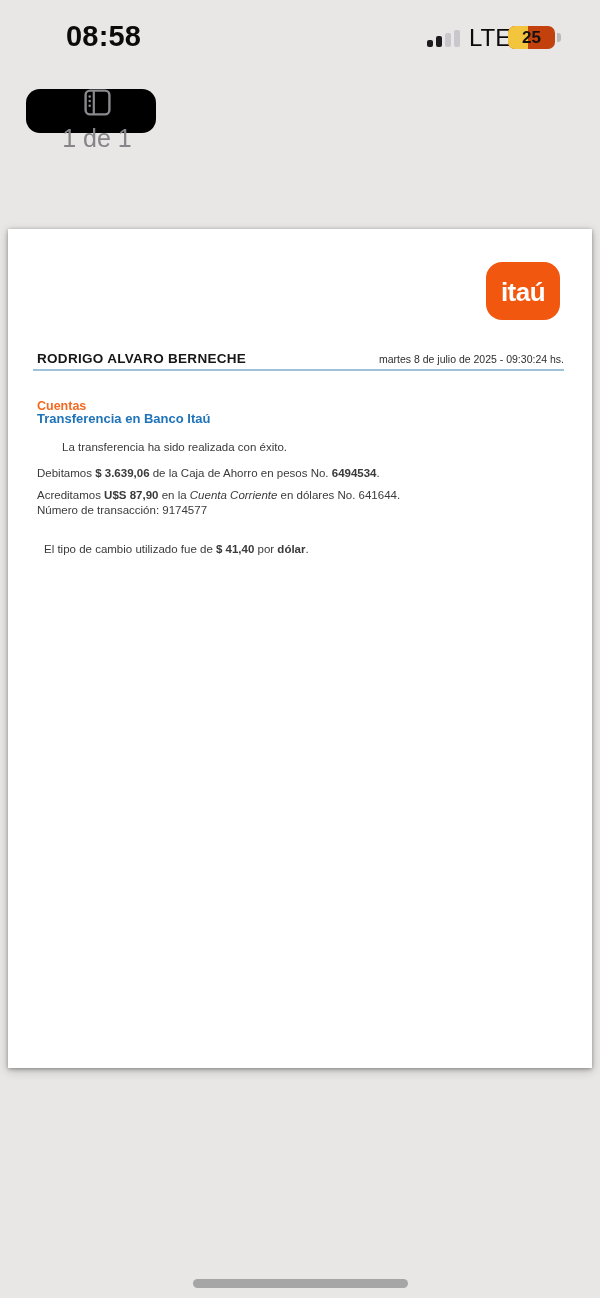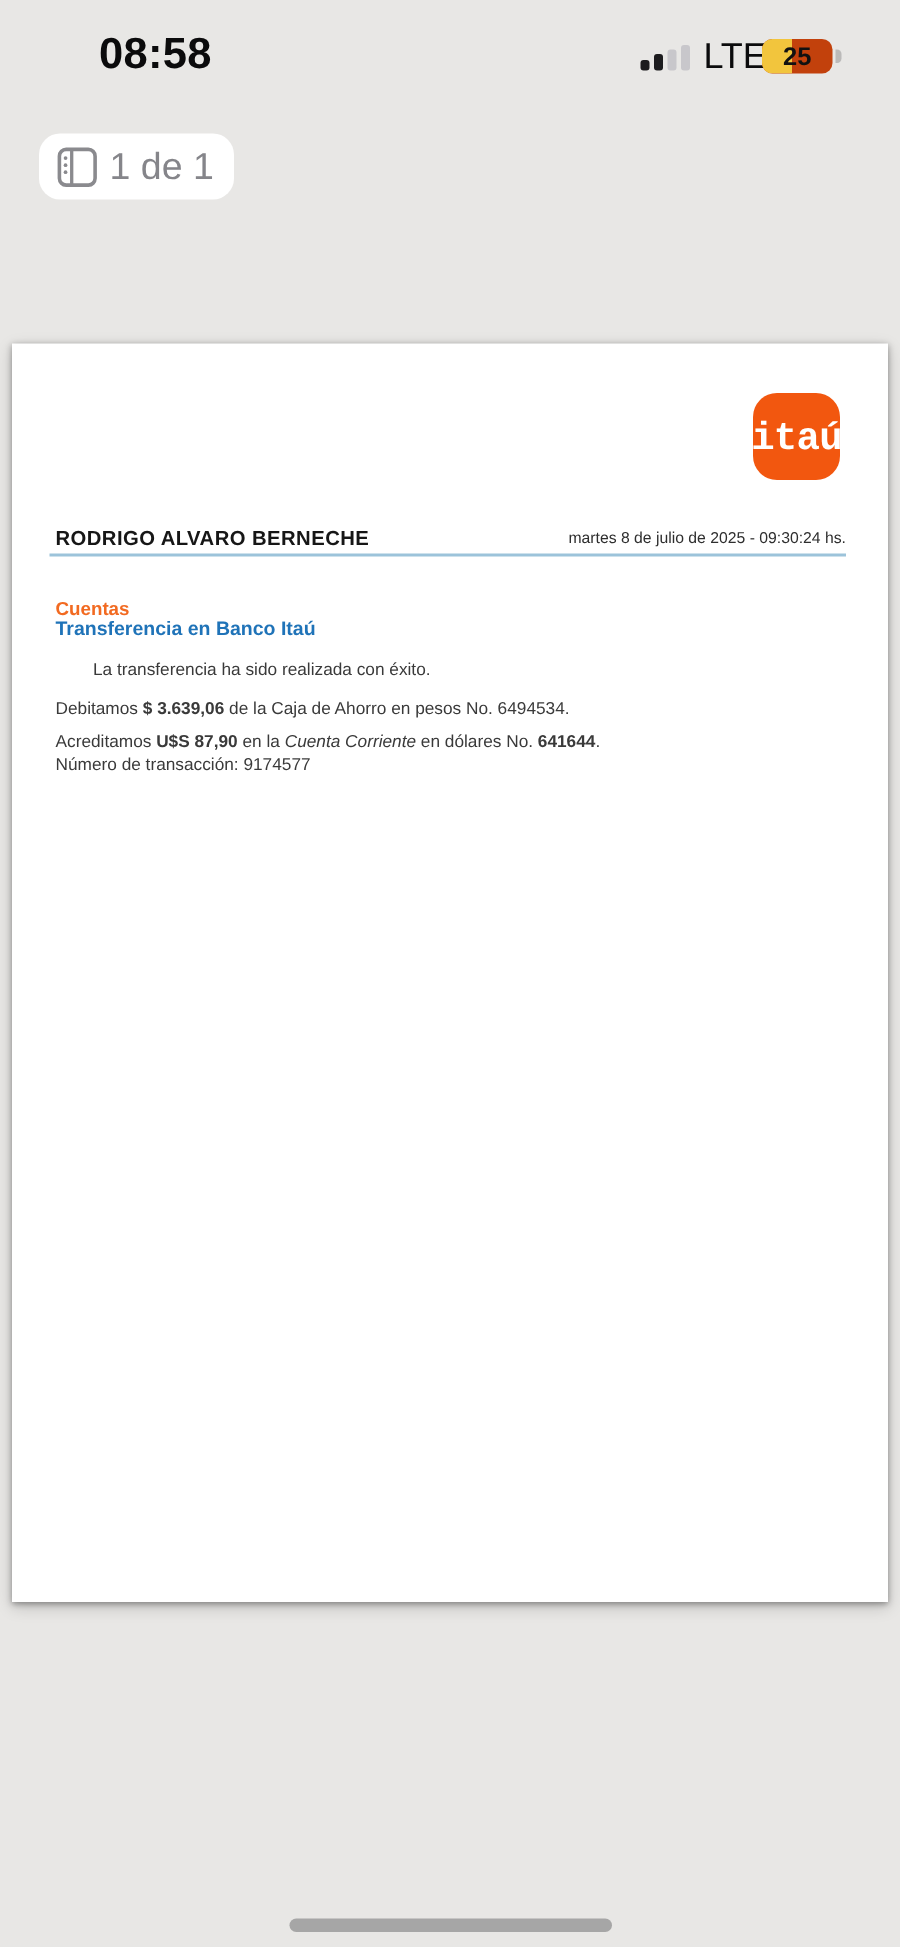--- a/index.html
+++ b/index.html
@@ -59,47 +59,48 @@
     border-radius: 0 3px 3px 0;
     background: rgba(150,150,150,0.55);
   }
 
   
   .page-pill {
     position: absolute; left: 26px; top: 89px;
     width: 130px; height: 44px;
     border: none;
     border-radius: 14px;
-    background: #ffffff;
+    background: #000000;
     display: flex; align-items: center;
     gap: 8px;
     padding: 0 0 0 12px;
     cursor: pointer;
+    flex-direction: column;
   }
   .page-pill-label {
     font-family: "Liberation Sans", sans-serif;
     font-size: 25px;
     color: #85858A;
   }
   .thumbs-icon { width: 27px; height: 27px; flex: 0 0 auto; }
 
   
   .pdf-page {
     position: absolute;
     left: 8px; top: 229px;
     width: 584px; height: 839px;
     background: var(--page-bg, #fff);
     box-shadow: 0 1px 4px rgba(0,0,0,0.35), 0 3px 10px rgba(0,0,0,0.18);
   }
   .itau-logo {
     position: absolute; top: 33px; right: 32px;
-    width: 58px; height: 58px;
+    width: 74px; height: 58px;
     border-radius: 16px;
     background: var(--brand-orange, #F2570F);
-    display: flex; align-items: center; justify-content: center; font-family: Liberation Mono, monospace;
+    display: flex; align-items: center; justify-content: center;
   }
   .itau-logo span {
     color: #fff;
     font-size: 26px;
     font-weight: 700;
     letter-spacing: -0.5px;
     transform: translateY(1px);
   }
   .doc-header {
     position: absolute; left: 29px; right: 28px; top: 122px;
@@ -204,23 +205,24 @@
       <span class="doc-date">martes 8 de julio de 2025 - 09:30:24 hs.</span>
     </div>
     <div class="header-rule"></div>
 
     <div class="section-title">Cuentas</div>
     <div class="subsection-title">Transferencia en Banco Itaú</div>
 
     <p class="status-msg">La transferencia ha sido realizada con éxito.</p>
 
     <div class="transfer-lines">
-      <p><span>Debitamos </span><span style="font-weight: 700;">$ 3.639,06</span><span> de la </span><span style="">Caja de Ahorro</span><span> en pesos No. </span><span style="font-weight: 400;">6494534</span><span>.</span></p>
-      <p><span>Acreditamos </span><span style="font-weight: 700;">U$S 87,90</span><span> en la </span><span style="font-style: italic;">Cuenta Corriente</span><span> en dólares No. </span><span style="font-weight: 700;">641644</span><span>.</span></p>
+      <p><span>Debitamos </span><span style="font-weight: 700;">$ 3.639,06</span><span> de la </span><span style="">Caja de Ahorro</span><span> en pesos No. </span><span style="font-weight: 700;">6494534</span><span>.</span></p>
+      <p><span>Acreditamos </span><span style="font-weight: 700;">U$S 87,90</span><span> en la </span><span style="font-style: italic;">Cuenta Corriente</span><span> en dólares No. </span><span style="font-weight: 400;">641644</span><span>.</span></p>
       <p><span>Número de transacción: 9174577</span></p>
     </div>
 
+    <p class="exchange-line"><span>El tipo de cambio utilizado fue de </span><span style="font-weight: 700;">$ 41,40</span><span> por </span><span style="font-weight: 700;">dólar</span><span>.</span></p>
 
   </div>
 
   <div class="home-indicator"></div>
 
 </div>
 
 </body></html>

